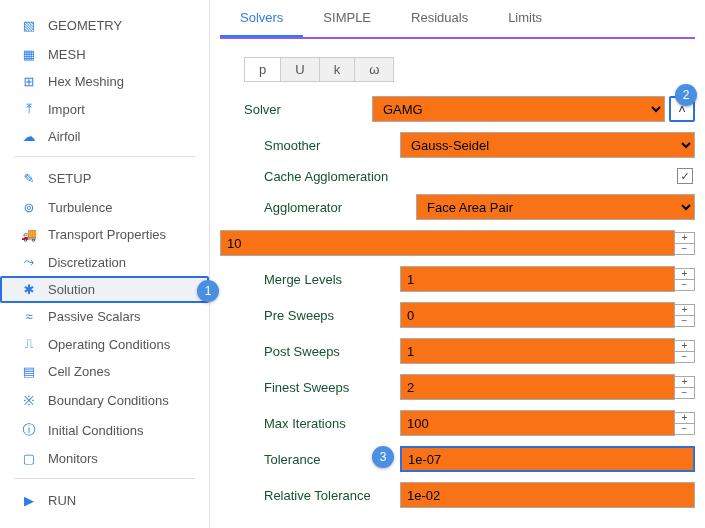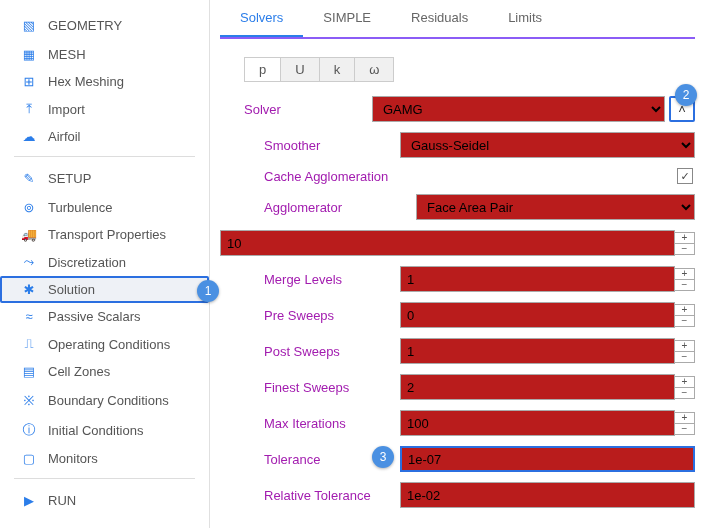--- a/index.html
+++ b/index.html
@@ -17,25 +17,25 @@
   .main { flex: 1; padding: 0 10px 10px 10px; }
   .tabs { display: flex; border-bottom: 2px solid #8b5cf6; margin-bottom: 18px; }
   .tab { padding: 10px 20px; color: #666; cursor: pointer; border-bottom: 2px solid transparent; }
   .tab.active { color: #2b7de9; border-bottom: 2px solid #2b7de9; }
   .subtabs { display: flex; border: 1px solid #ccc; width: fit-content; margin: 0 0 14px 24px; }
   .subtab { padding: 4px 14px; border-right: 1px solid #ccc; cursor: pointer; color: #555; }
   .subtab:last-child { border-right: none; }
   .subtab.active { background: #fff; }
   .subtab:not(.active){ background:#f0f0f0; }
   .row { display: flex; align-items: center; margin-bottom: 10px; position: relative; }
-  .lbl { width: 152px; color: #a21caf; }
+  .lbl { width: 152px; color: #14532d; }
   .row.top .lbl { padding-left: 24px; }
   .row.sub .lbl { padding-left: 44px; width: 180px; }
   .field { flex: 1; }
-  select, input[type=text] { width: 100%; height: 26px; border: 1px solid #aaa; padding: 2px 6px; font-family: inherit; font-size: 13px; background: #b91c1c; }
+  select, input[type=text] { width: 100%; height: 26px; border: 1px solid #aaa; padding: 2px 6px; font-family: inherit; font-size: 13px; background: #f97316; }
   .spin-wrap { display: flex; align-items: center; }
   .spin-wrap input { flex: 1; }
   .spin-btns { width: 20px; border: 1px solid #aaa; border-left: none; display: flex; flex-direction: column; font-size: 10px; line-height: 1; }
   .spin-btns span { flex: 1; display: flex; align-items: center; justify-content: center; cursor: pointer; color:#555; }
   .spin-btns span:first-child { border-bottom: 1px solid #aaa; }
   .expand-btn { width: 26px; height: 26px; border: 2px solid #2b6fe0; margin-left: 4px; display: flex; align-items: center; justify-content: center; cursor: pointer; border-radius:2px; position: relative; }
   .checkbox-wrap { display:flex; justify-content:flex-end; padding-right:2px;}
   .chk { width: 16px; height: 16px; border: 1px solid #888; display:flex; align-items:center; justify-content:center; font-size:11px; color:#444;}
   .highlight-input { border: 2px solid #2b6fe0 !important; }
   .badge-2 { top: -14px; right: -4px; }

